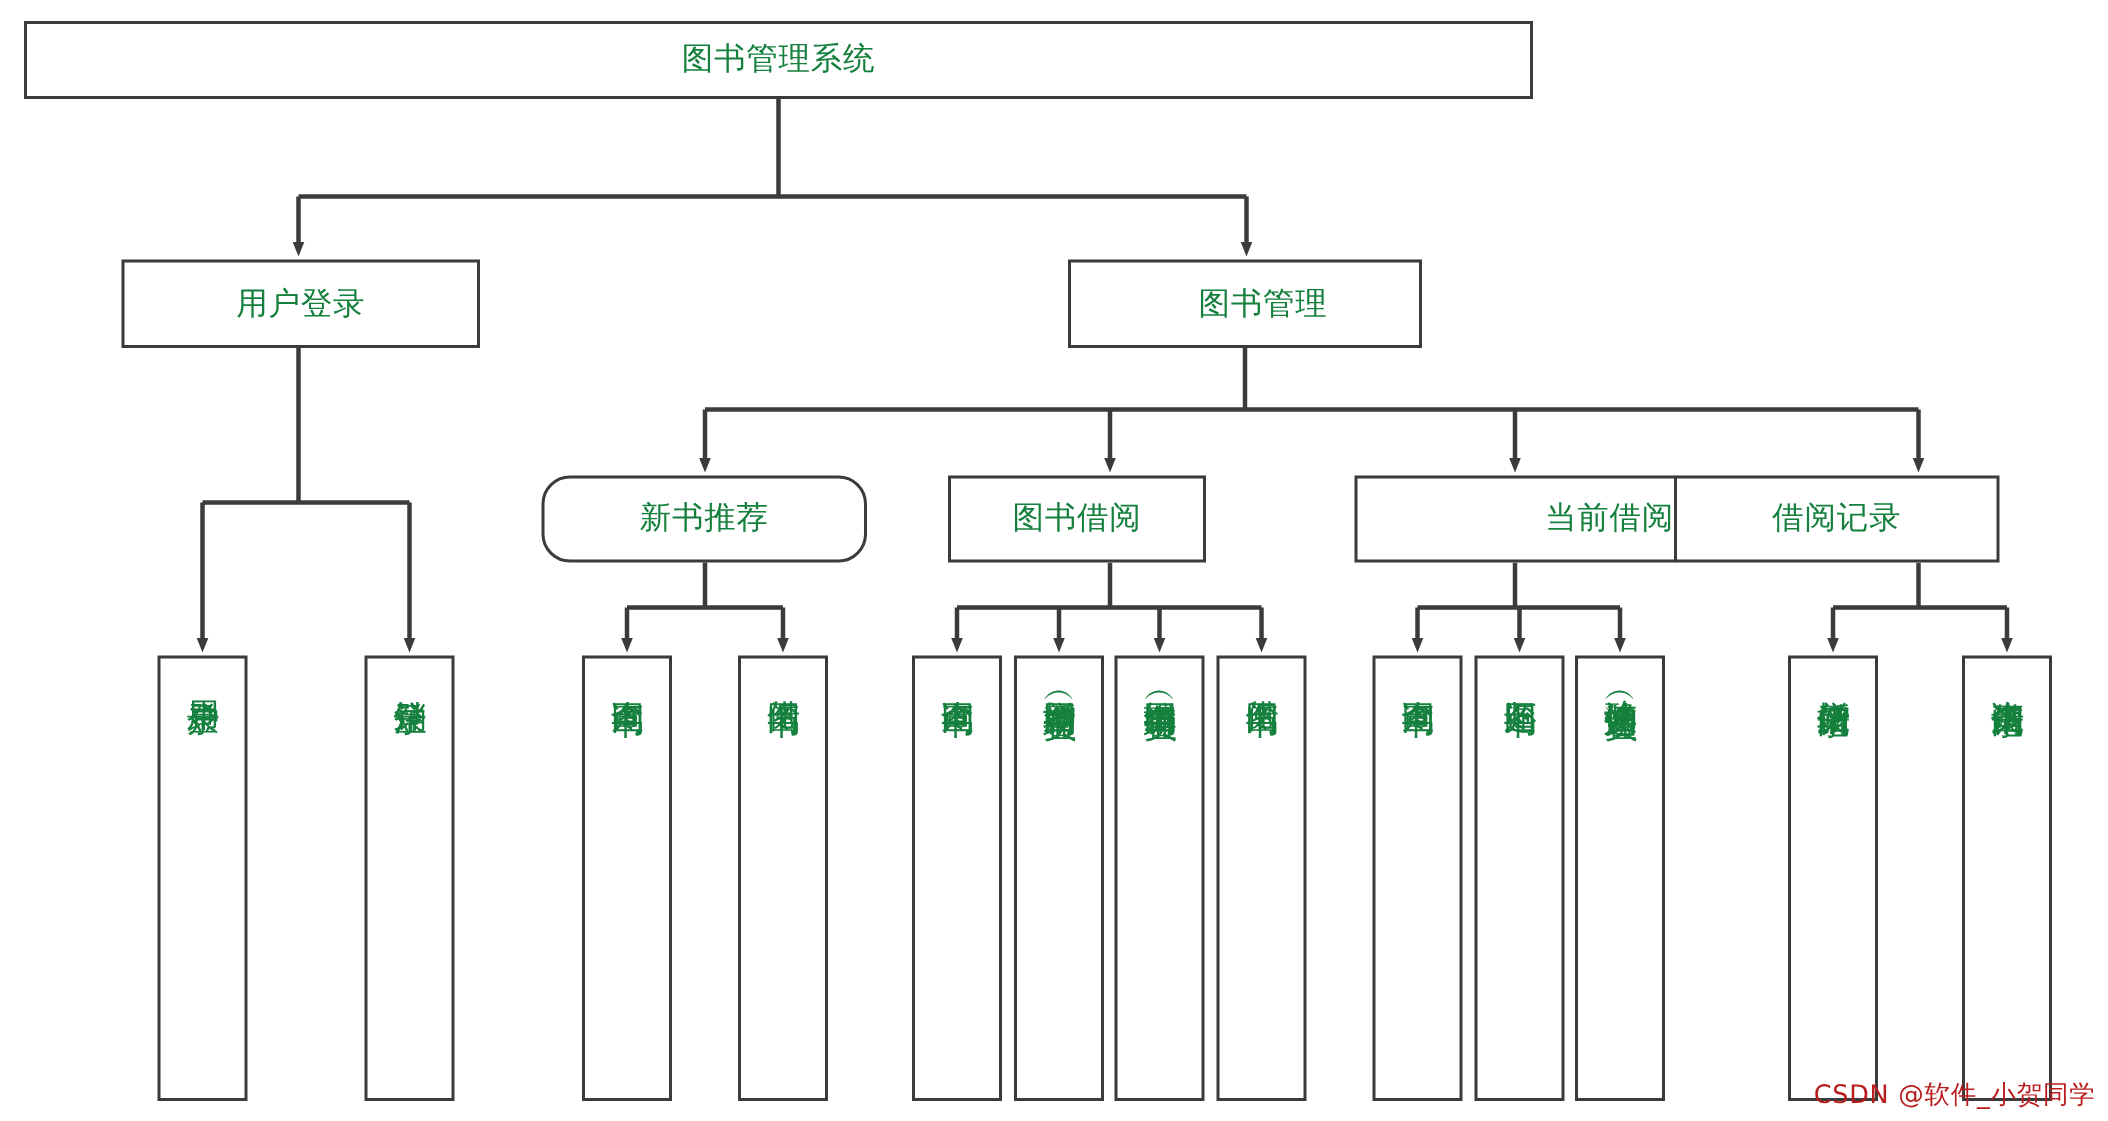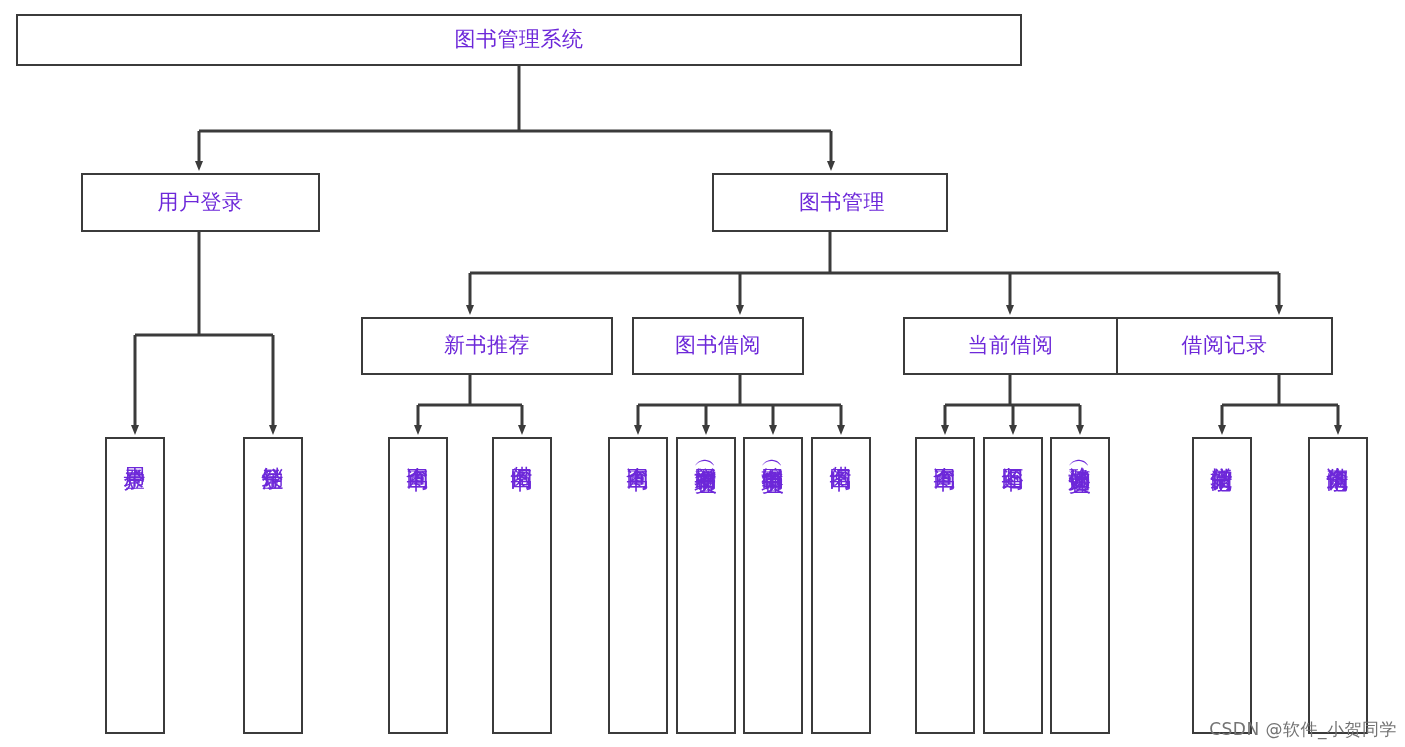--- a/index.html
+++ b/index.html
@@ -31,21 +31,21 @@
     pointer-events: none;
   }
   .node {
     position: absolute;
     box-sizing: border-box;
     background: #ffffff;
     border: 2px solid #3b3b3b;
     display: flex;
     align-items: center;
     justify-content: center;
-    color: #6d28d9;
+    color: #15803d;
   }
   .node .label {
     display: block;
     text-align: center;
     line-height: 1.12;
     letter-spacing: 0.5px;
   }
   .node.horizontal .label {
     font-size: 21px;
     writing-mode: horizontal-tb;
@@ -60,21 +60,21 @@
     font-size: 22px;
     line-height: 1.05;
     letter-spacing: 1px;
     white-space: nowrap;
   }
   #watermark {
     position: absolute;
     right: 8px;
     bottom: 6px;
     font-size: 17px;
-    color: #737373;
+    color: #b91c1c;
     letter-spacing: 0.5px;
     white-space: nowrap;
     user-select: none;
     margin-top: 32px;
   }
 </style>
 </head>
 <body>
 
 <div id="diagram-root">
@@ -133,27 +133,27 @@
     <span class="label">图书管理系统</span>
   </div>
 
   <div class="node horizontal" style="left:81px; top:173px; width:239px; height:59px;">
     <span class="label">用户登录</span>
   </div>
   <div class="node horizontal" style="left:712px; top:173px; width:236px; height:59px;padding-left:24px;">
     <span class="label">图书管理</span>
   </div>
 
-  <div class="node horizontal" style="left:361px; top:317px; width:252px; height:58px;">
+  <div class="node horizontal" style="left:361px; top:317px; width:217px; height:58px;border-radius:19px;">
     <span class="label">新书推荐</span>
   </div>
   <div class="node horizontal" style="left:632px; top:317px; width:172px; height:58px;">
     <span class="label">图书借阅</span>
   </div>
-  <div class="node horizontal" style="left:903px; top:317px; width:215px; height:58px;">
+  <div class="node horizontal" style="left:903px; top:317px; width:215px; height:58px;justify-content:flex-end;">
     <span class="label">当前借阅</span>
   </div>
   <div class="node horizontal" style="left:1116px; top:317px; width:217px; height:58px;">
     <span class="label">借阅记录</span>
   </div>
 
   <div class="node vertical" style="left:105px; top:437px; width:60px; height:297px;">
     <span class="label">用户登录</span>
   </div>
   <div class="node vertical" style="left:243px; top:437px; width:60px; height:297px;">

